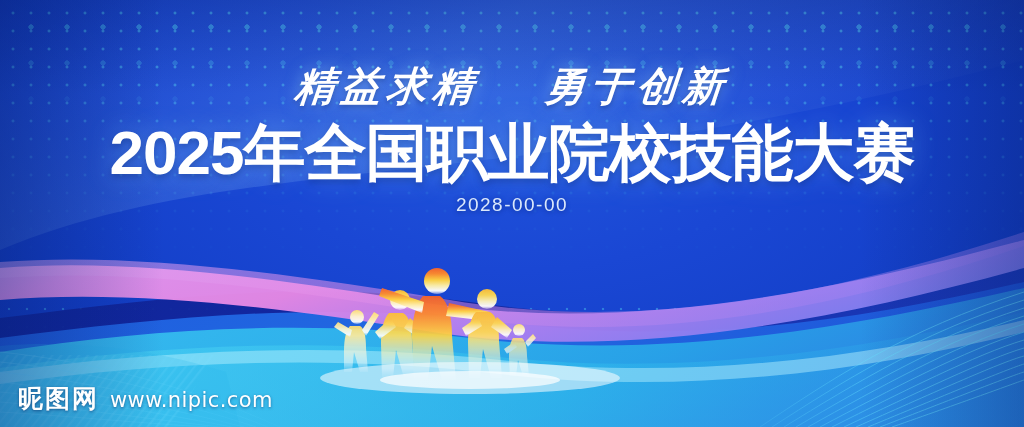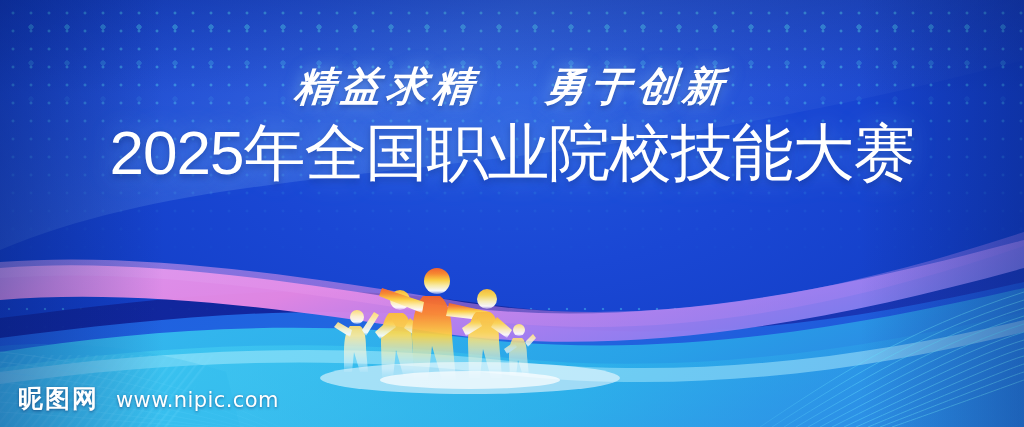--- a/index.html
+++ b/index.html
@@ -74,21 +74,21 @@
     line-height:1;
     text-shadow:0 0 16px rgba(150,205,255,.55), 0 2px 5px rgba(0,20,90,.45);
     transform:skewX(-5deg);
   }
   .tagline .gap{ display:inline-block; width:26px; }
 
   .maintitle{
     margin-top:14px;
     font-family:"Liberation Sans","DejaVu Sans",sans-serif;
     font-size:62px;
-    font-weight:400;
+    font-weight:700;
     color:#ffffff;
     letter-spacing:-1px;
     line-height:1.05;
     text-shadow:0 0 26px rgba(120,190,255,.45), 0 3px 6px rgba(0,20,90,.35);
   }
 
   .sub1{
     margin-top:20px;
     font-size:19px;
     color:#dbe8fc;
@@ -99,21 +99,21 @@
     margin-top:9px;
     font-size:19px;
     color:#dbe8fc;
     letter-spacing:1.5px;
     text-shadow:0 1px 4px rgba(0,25,95,.5);
   }
 
   
   .watermark{
     position:absolute; left:18px; bottom:12px;
-    display:flex; align-items:baseline; gap:17px;
+    display:flex; align-items:baseline; gap:11px;
     z-index:9;
   }
   .wm-cn{
     font-family:"DejaVu Sans","Liberation Sans",sans-serif;
     font-size:25px; font-weight:700; color:#ffffff;
     letter-spacing:2px;
     text-shadow:0 1px 3px rgba(0,20,80,.5);
   }
   .wm-url{
     font-family:"DejaVu Sans","Liberation Sans",sans-serif;
@@ -361,20 +361,21 @@
 
   <div class="textblock">
     <div class="tagline">
       <span>精益求精</span>
       <span class="gap"></span>
       <span>勇于创新</span>
     </div>
 
     <h1 class="maintitle">2025年全国职业院校技能大赛</h1>
 
+    <div class="sub2">2028-00-00</div>
   </div>
 
   <div class="watermark">
     <span class="wm-cn">昵图网</span>
     <span class="wm-url">www.nipic.com</span>
   </div>
 
 
 </div>
 

